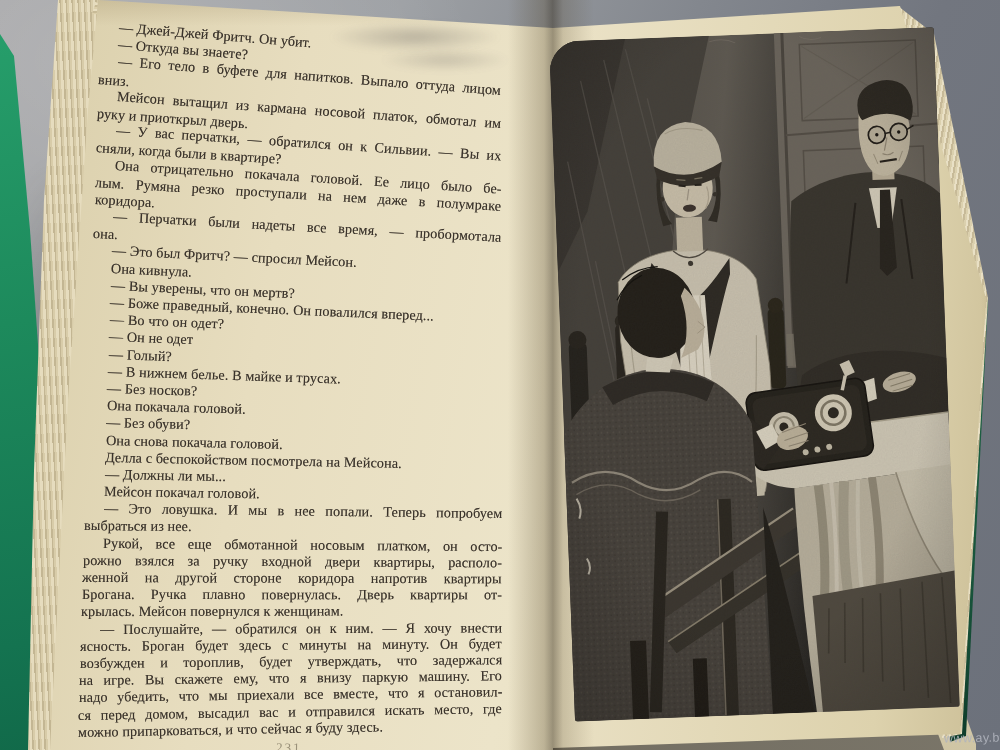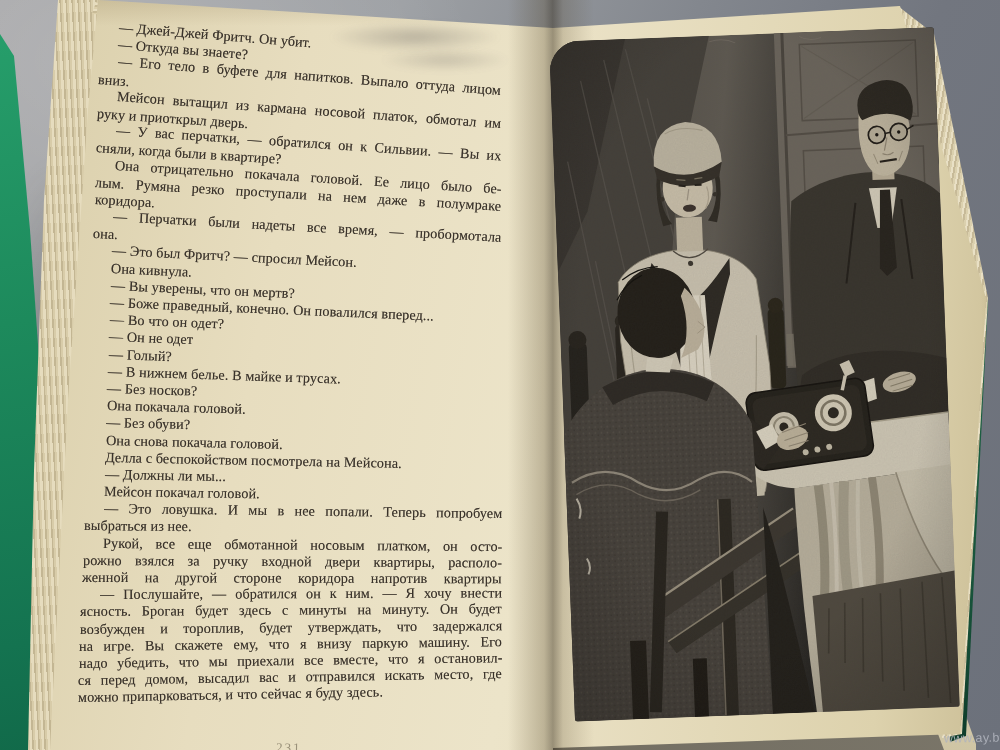--- a/index.html
+++ b/index.html
@@ -121,20 +121,22 @@
       <div class="tl" style="margin-left: 28.35px; transform: rotate(1.426deg);">— Без обуви?</div>
       <div class="tl" style="margin-left: 27.8px; transform: rotate(1.288deg);">Она снова покачала головой.</div>
       <div class="tl" style="margin-left: 27.25px; transform: rotate(1.15deg);">Делла с беспокойством посмотрела на Мейсона.</div>
       <div class="tl" style="margin-left: 26.7px; transform: rotate(1.012deg);">— Должны ли мы...</div>
       <div class="tl" style="margin-left: 26.15px; transform: rotate(0.874deg);">Мейсон покачал головой.</div>
       <div class="tl full" style="margin-left: 25.6px; transform: rotate(0.736deg); width: 398.4px;">— Это ловушка. И мы в нее попали. Теперь попробуем</div>
       <div class="tl" style="margin-left: 6.05px; transform: rotate(0.598deg);">выбраться из нее.</div>
       <div class="tl full" style="margin-left: 24.5px; transform: rotate(0.46deg); width: 399.5px;">Рукой, все еще обмотанной носовым платком, он осто-</div>
       <div class="tl full" style="margin-left: 4.95px; transform: rotate(0.322deg); width: 419.05px;">рожно взялся за ручку входной двери квартиры, располо-</div>
       <div class="tl full" style="margin-left: 4.4px; transform: rotate(0.184deg); width: 419.6px;">женной на другой стороне коридора напротив квартиры</div>
+      <div class="tl full" style="margin-left: 3.85px; transform: rotate(0.0459999deg); width: 420.15px;">Брогана. Ручка плавно повернулась. Дверь квартиры от-</div>
+      <div class="tl" style="margin-left: 3.3px; transform: rotate(-0.092deg);">крылась. Мейсон повернулся к женщинам.</div>
       <div class="tl full" style="margin-left: 21.75px; transform: rotate(-0.23deg); width: 402.25px;">— Послушайте, — обратился он к ним. — Я хочу внести</div>
       <div class="tl full" style="margin-left: 2.2px; transform: rotate(-0.368deg); width: 421.8px;">ясность. Броган будет здесь с минуты на минуту. Он будет</div>
       <div class="tl full" style="margin-left: 1.65px; transform: rotate(-0.506deg); width: 422.35px;">возбужден и тороплив, будет утверждать, что задержался</div>
       <div class="tl full" style="margin-left: 1.1px; transform: rotate(-0.644deg); width: 422.9px;">на игре. Вы скажете ему, что я внизу паркую машину. Его</div>
       <div class="tl full" style="margin-left: 0.55px; transform: rotate(-0.782deg); width: 423.45px;">надо убедить, что мы приехали все вместе, что я остановил-</div>
       <div class="tl full" style="margin-left: 0px; transform: rotate(-0.92deg); width: 424px;">ся перед домом, высадил вас и отправился искать место, где</div>
       <div class="tl" style="margin-left: 0px; transform: rotate(-1.058deg);">можно припарковаться, и что сейчас я буду здесь.</div>
     </div>
   <div id="smudge1" class="smudge"></div>
   <div id="smudge2" class="smudge"></div>

